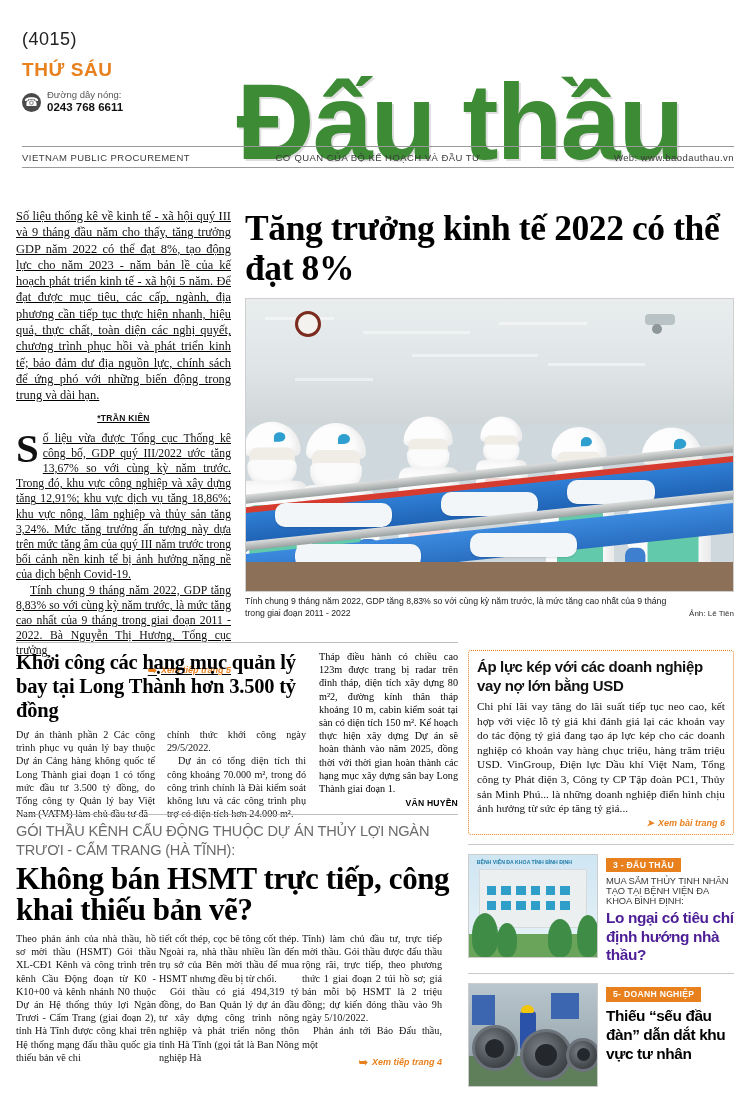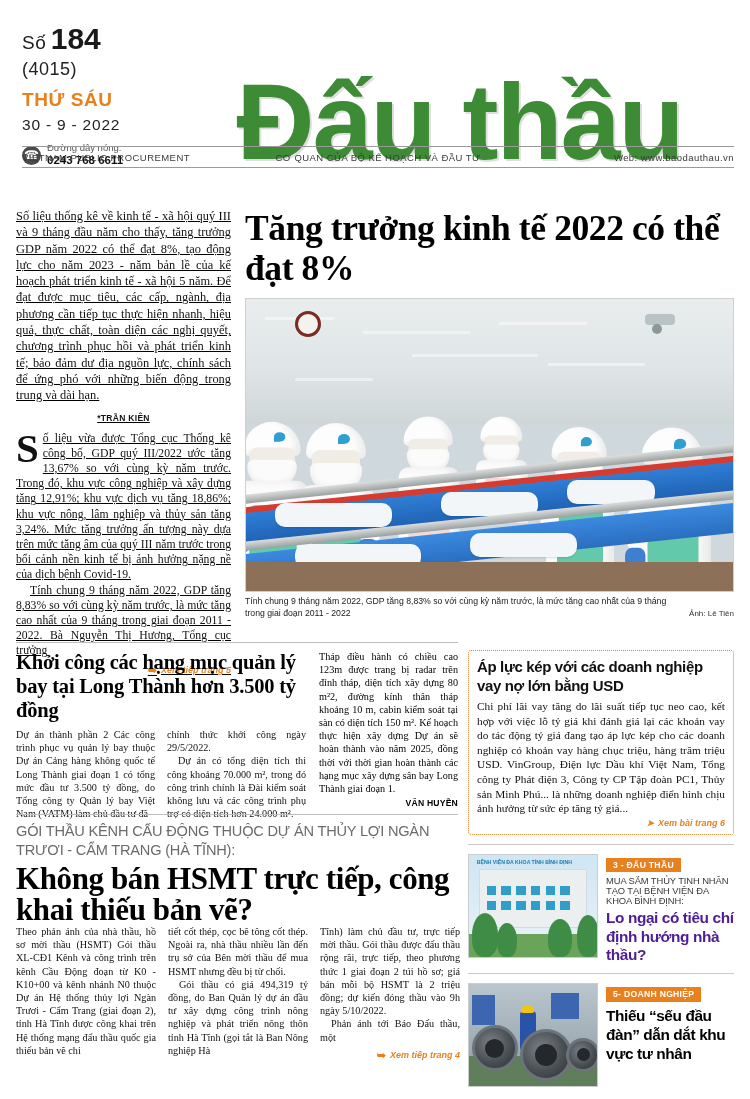--- a/index.html
+++ b/index.html
@@ -135,21 +135,21 @@
   
   .hsmt { position:absolute; left:16px; top:822px; width:442px; }
   .hsmt-kicker {
     font-family:"Liberation Sans", sans-serif; font-size:14.6px; line-height:18.5px;
     color:#6b6b6b; letter-spacing:-.2px;
   }
   .hsmt-head {
     font-family:"Liberation Serif", serif; font-weight:bold; font-size:31px;
     line-height:31px; color:#000; margin-top:4px; letter-spacing:-.4px;
   }
-  .hsmt-cols { display:flex; gap:12px; margin-top:0; }
+  .hsmt-cols { display:flex; gap:3px; margin-top:7px; }
   .hsmt-c { width:140px; flex:0 0 140px; font-size:10.2px; line-height:13.2px; text-align:justify; color:#111; }
   .hsmt-c p { text-indent:11px; }
 
   
   .side { position:absolute; left:468px; top:650px; width:266px; }
   .usd-box { border:1.5px dotted #E8801E; border-radius:3px; padding:7px 8px 6px 8px; }
   .usd-head {
     font-family:"Liberation Sans", sans-serif; font-weight:bold; font-size:15px;
     line-height:18.5px; color:#111; letter-spacing:-.35px;
   }
@@ -187,27 +187,22 @@
   .fct-helmet{position:absolute;width:13px;height:8px;background:#f2c50d;border-radius:7px 7px 2px 2px;}
   .fct-mach{position:absolute;background:#3c67b0;}
 </style>
 </head>
 <body>
 
 <div class="page">
 
   <div class="masthead">
     <div class="mh-left">
-      <div class="issue-line">
-        <span class="issue-so">Số</span>
-        <span class="issue-num">184</span>
-      </div>
       <div class="issue-sub">(4015)</div>
       <div class="issue-day">THỨ SÁU</div>
-      <div class="issue-date">30 - 9 - 2022</div>
       <div class="hotline">
         <span class="phone-ic"></span>
         <span class="hotline-txt">
           <span class="hl-label" style="display:block">Đường dây nóng:</span>
           <span class="hl-num" style="display:block">0243 768 6611</span>
         </span>
       </div>
     </div>
 
     <div class="mh-logo">Đấu thầu</div>

